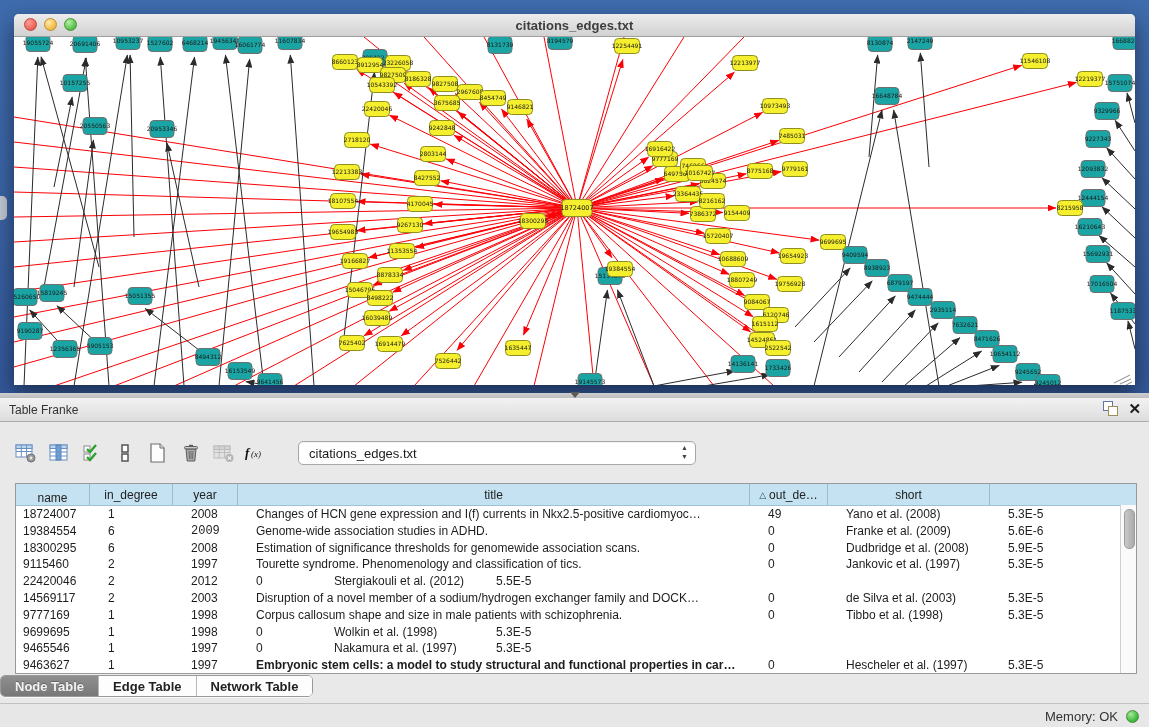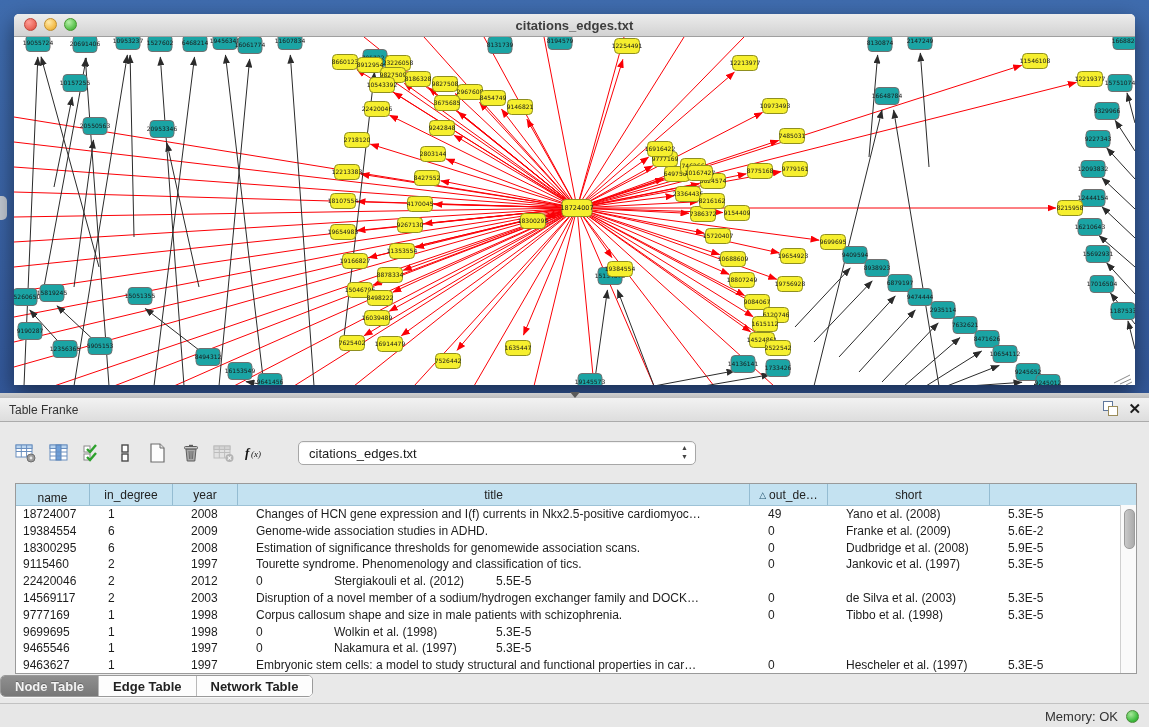--- a/index.html
+++ b/index.html
@@ -838,25 +838,25 @@
           <div class="td" style="width: 83px;">1</div>
           <div class="td" style="width: 65px;">2008</div>
           <div class="td" style="width: 512px;">Changes of HCN gene expression and I(f) currents in Nkx2.5-positive cardiomyoc…</div>
           <div class="td" style="width: 78px;">49</div>
           <div class="td" style="width: 162px;">Yano et al. (2008)</div>
           <div class="td" style="width: 121px;">5.3E-5</div>
         </div>
         <div class="trow">
           <div class="td" style="width: 85px;">19384554</div>
           <div class="td" style="width: 83px;">6</div>
-          <div class="td" style="width: 65px;">2009</div>
+          <div class="td" style="width: 65px; font-family: Liberation Mono, monospace;">2009</div>
           <div class="td" style="width: 512px;">Genome-wide association studies in ADHD.</div>
           <div class="td" style="width: 78px;">0</div>
           <div class="td" style="width: 162px;">Franke et al. (2009)</div>
-          <div class="td" style="width: 121px;">5.6E-2</div>
+          <div class="td" style="width: 121px;">5.6E-6</div>
         </div>
         <div class="trow">
           <div class="td" style="width: 85px;">18300295</div>
           <div class="td" style="width: 83px;">6</div>
           <div class="td" style="width: 65px;">2008</div>
           <div class="td" style="width: 512px;">Estimation of significance thresholds for genomewide association scans.</div>
           <div class="td" style="width: 78px;">0</div>
           <div class="td" style="width: 162px;">Dudbridge et al. (2008)</div>
           <div class="td" style="width: 121px;">5.9E-5</div>
         </div>
@@ -908,21 +908,21 @@
           <div class="td" style="width: 83px;">1</div>
           <div class="td" style="width: 65px;">1997</div>
           <div class="td" style="width: 78px;">0</div>
           <div class="td" style="width: 162px;">Nakamura et al. (1997)</div>
           <div class="td" style="width: 121px;">5.3E-5</div>
         </div>
         <div class="trow">
           <div class="td" style="width: 85px;">9463627</div>
           <div class="td" style="width: 83px;">1</div>
           <div class="td" style="width: 65px;">1997</div>
-          <div class="td" style="width: 512px;">Embryonic stem cells: a model to study structural and functional properties in car…</div>
+          <div class="td" style="width: 512px; font-weight: bold;">Embryonic stem cells: a model to study structural and functional properties in car…</div>
           <div class="td" style="width: 78px;">0</div>
           <div class="td" style="width: 162px;">Hescheler et al. (1997)</div>
           <div class="td" style="width: 121px;">5.3E-5</div>
         </div>
       </div>
     <div class="vscroll">
       <div class="vthumb"></div>
     </div>
   </div>
 

